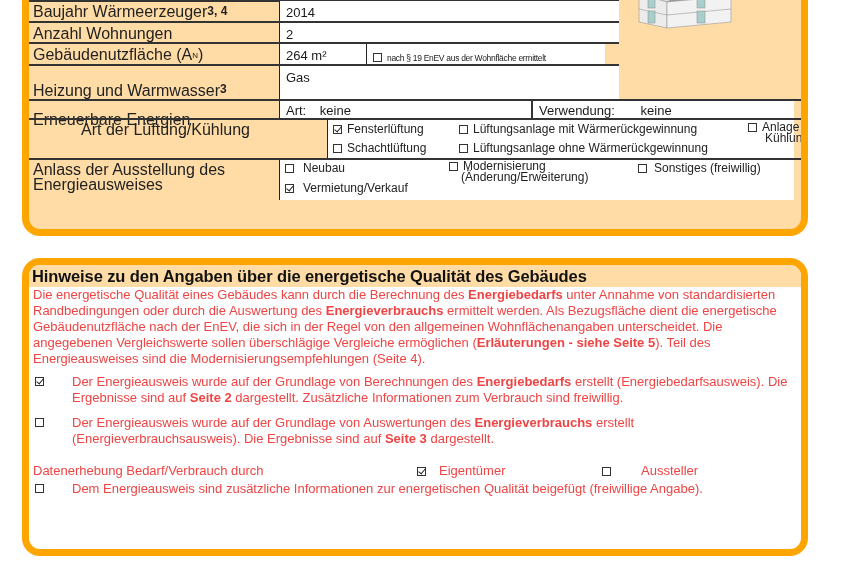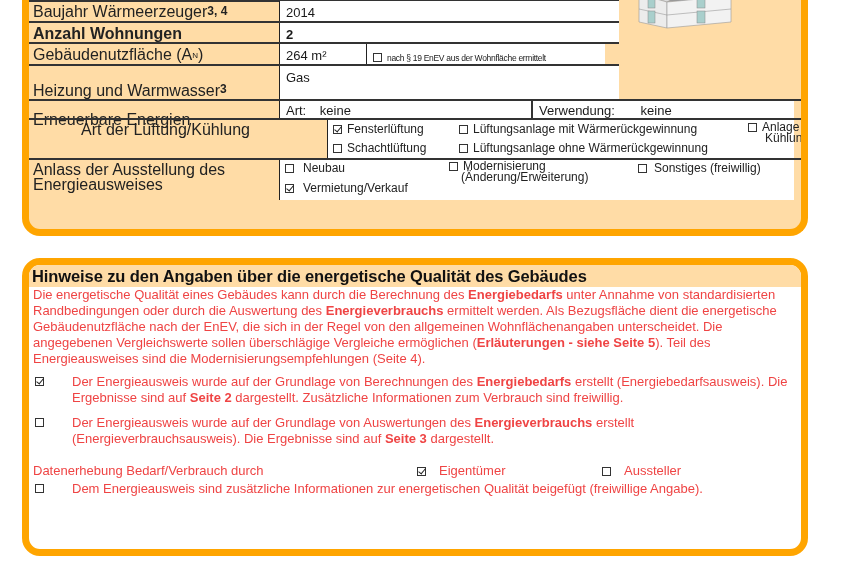--- a/index.html
+++ b/index.html
@@ -61,21 +61,21 @@
 <div class="frame-top">
 
   <div class="hline" style="top:20px; left:0; width:590px;"></div>
 
   <div class="grid-row" style="top:21px; height:20px; right:180px;">
     <div class="label-cell"><span>Baujahr Wärmeerzeuger</span><sup>3, 4</sup></div>
     <div class="val-cell" style="right:0;">2014</div>
   </div>
   <div class="hline" style="top:41px; width:590px;"></div>
 
-  <div class="grid-row" style="top:43px; height:19px; right:180px;font-weight:bold;">
+  <div class="grid-row" style="top:43px; height:19px; right:180px;">
     <div class="label-cell">Anzahl Wohnungen</div>
     <div class="val-cell" style="right:0;">2</div>
   </div>
   <div class="hline" style="top:62px; width:590px;"></div>
 
   <div class="grid-row" style="top:64px; height:20px; right:196px;">
     <div class="label-cell"><span>Gebäudenutzfläche (A</span><sub>N</sub><span>)</span></div>
     <div class="val-cell" style="width:87px;">264 m²</div>
     <div class="val-cell" style="left:337px; right:0; padding-top:5px;">
       <span class="cb"></span><span class="small">nach § 19 EnEV aus der Wohnfläche ermittelt</span>
@@ -152,21 +152,21 @@
     </div>
 
     <div class="check-para" style="margin-top:9px;">
       <span class="cb"></span>
       <span>Der Energieausweis wurde auf der Grundlage von Auswertungen des </span><span class="b">Energieverbrauchs</span><span> erstellt (Energieverbrauchsausweis). Die Ergebnisse sind auf </span><span class="b">Seite 3</span><span> dargestellt.</span>
     </div>
 
     <div class="data-line" style="margin-top:16px;">
       <span style="left:0;">Datenerhebung Bedarf/Verbrauch durch</span>
       <span style="left:384px;"><span class="cb checked"></span><span style="margin-left:8px;">Eigentümer</span></span>
-      <span style="left:569px;"><span class="cb"></span><span style="margin-left:8px;">Aussteller</span></span>
+      <span style="left:569px;"><span class="cb"></span><span style="margin-left:25px;">Aussteller</span></span>
     </div>
 
     <div class="check-para" style="margin-top:2px;">
       <span class="cb"></span>
       <span>Dem Energieausweis sind zusätzliche Informationen zur energetischen Qualität beigefügt (freiwillige Angabe).</span>
     </div>
   </div>
 </div>
 
 </body></html>

